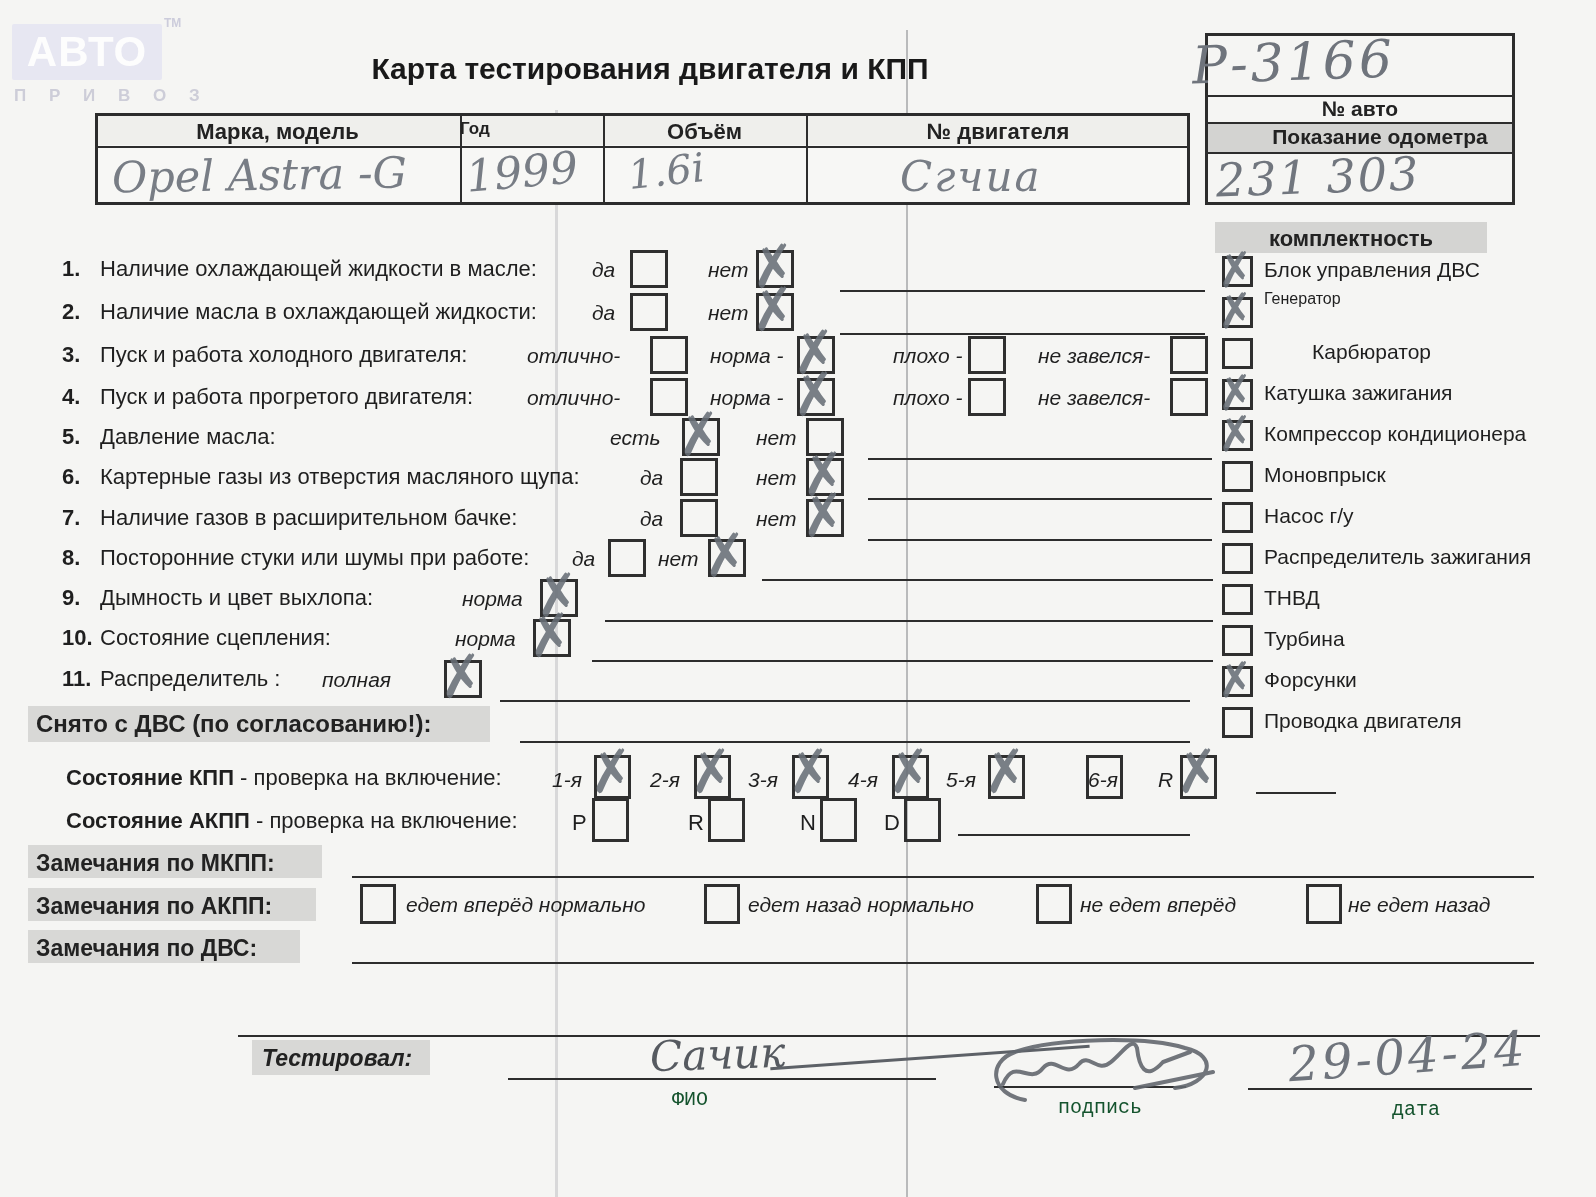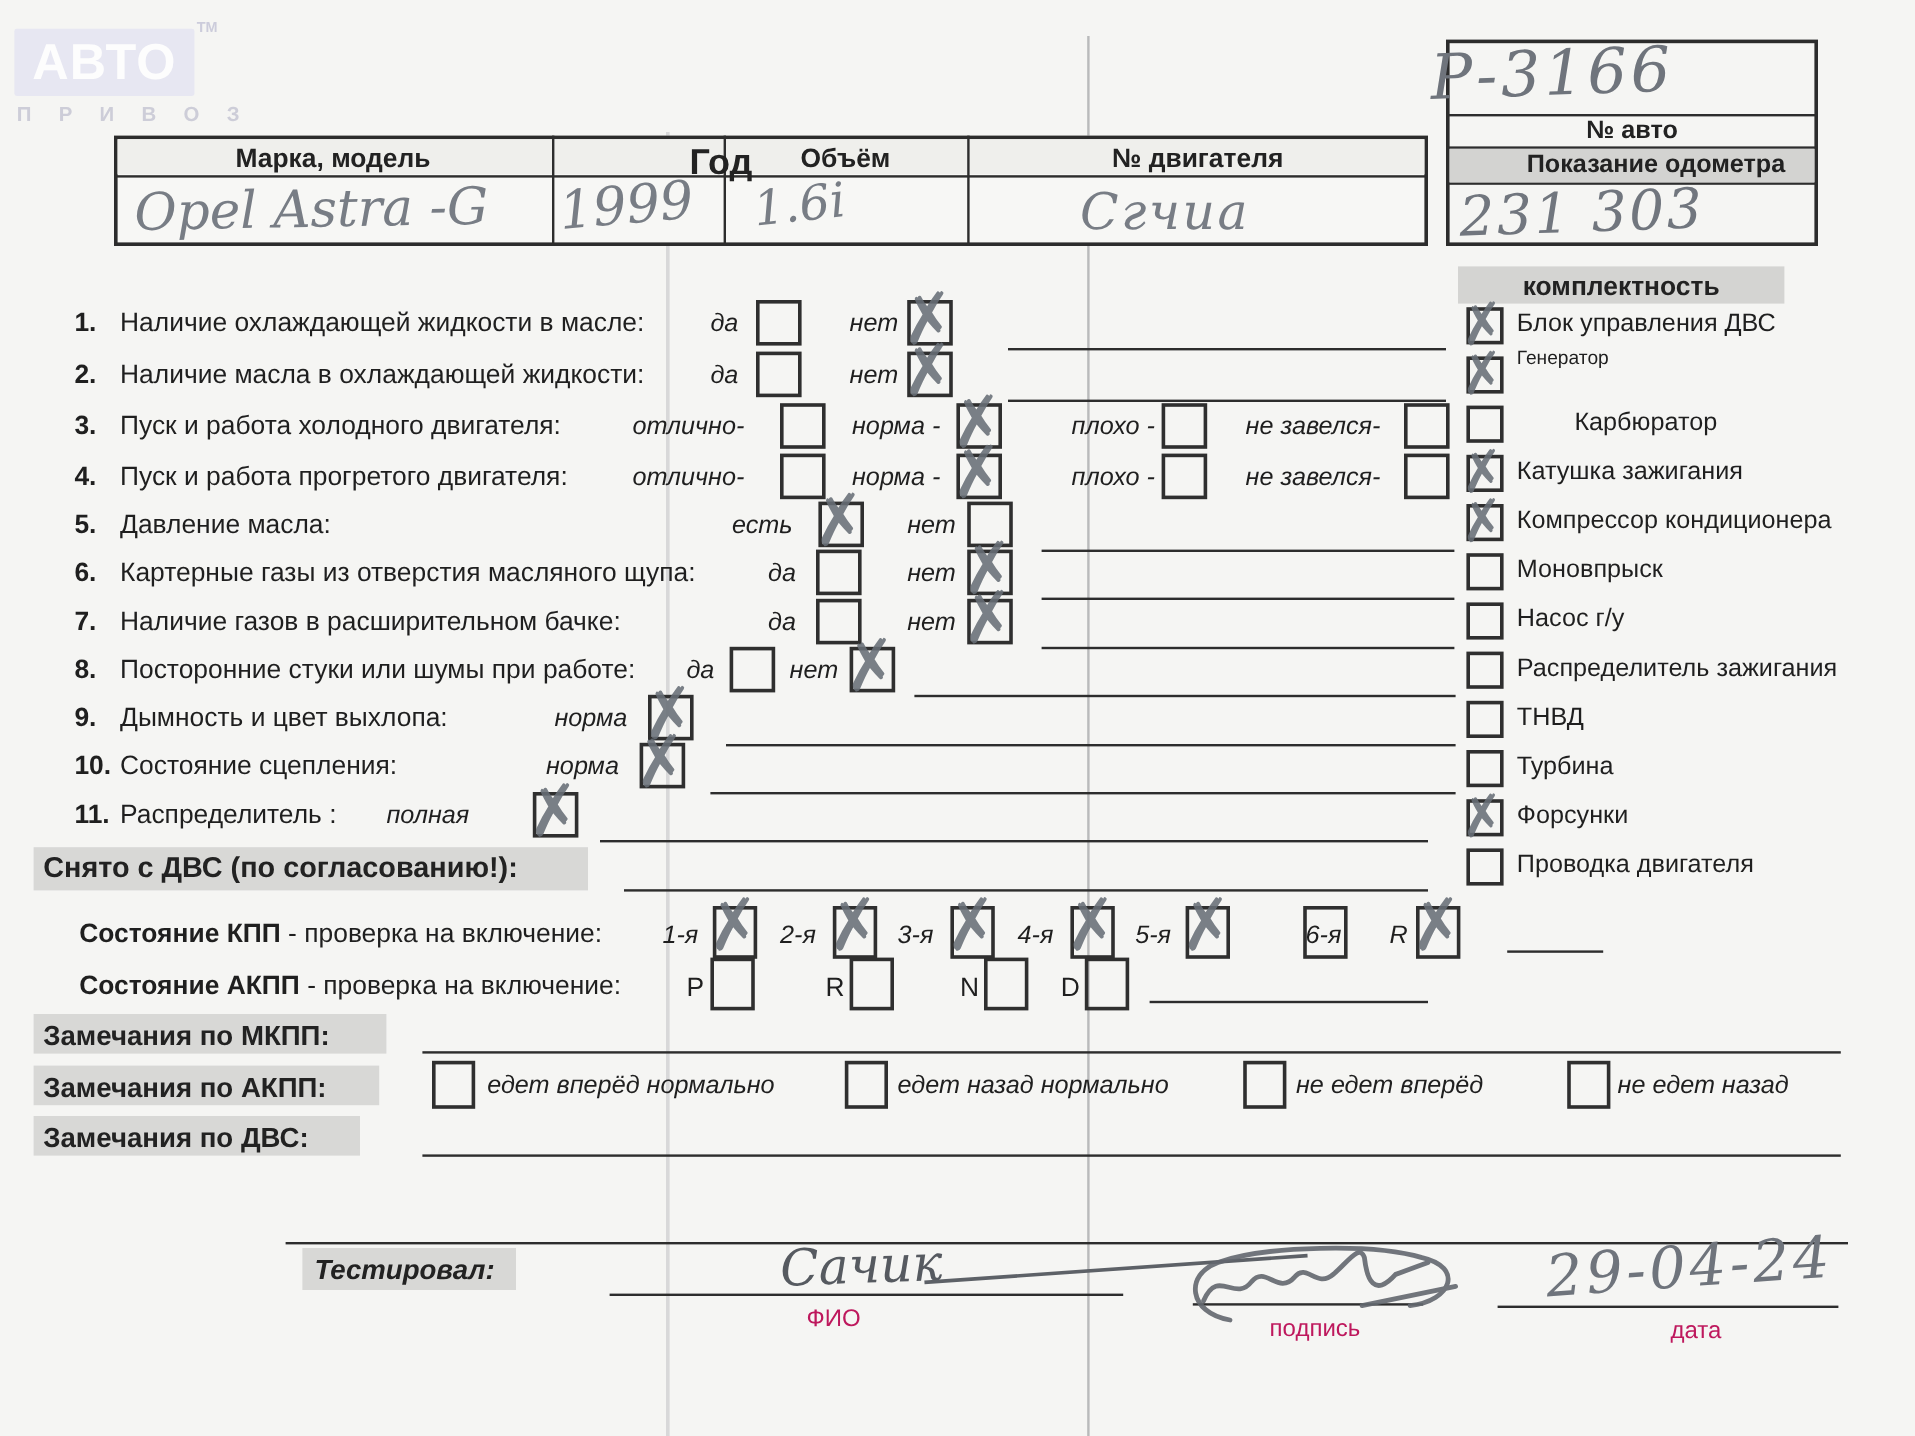--- a/index.html
+++ b/index.html
@@ -19,53 +19,54 @@
   .cb.gear{width:37px;height:44px;}
   .cb.rm{width:36px;height:40px;}
   .cb.checked::after{content:"\2717";position:absolute;left:-9px;top:-14px;font-size:56px;line-height:1;
         font-style:normal;color:rgba(104,110,118,.88);transform:rotate(-8deg);
         font-family:"DejaVu Sans",sans-serif;}
   .cb.sm.checked::after{font-size:46px;left:-9px;top:-12px;}
   .crease{position:absolute;}
   .logo-badge{position:absolute;left:12px;top:24px;width:150px;height:56px;background:#e7e7f2;
         border-radius:2px;text-align:center;line-height:56px;font-weight:bold;font-size:42px;
         color:#fdfdfd;letter-spacing:1px;}
-  .small-cap{position:absolute;font-size:20px;color:#be185d;}
+  .small-cap{position:absolute;font-size:20px;color:#14532d;font-family:Liberation Mono, monospace;}
 </style>
 </head>
 <body>
 
 <div class="page">
 
   <div class="crease" style="left:555px;top:110px;width:3px;height:1087px;background:rgba(130,130,138,.25);"></div>
   <div class="crease" style="left:906px;top:30px;width:2px;height:1167px;background:rgba(95,97,103,.40);"></div>
 
   <div class="logo-badge">АВТО</div>
   <div class="abs" style="left:164px;top:16px;font-size:12px;font-weight:bold;color:#ccccdb;">ТМ</div>
   <div class="abs" style="left:14px;top:86px;font-size:17px;font-weight:bold;letter-spacing:9px;color:#cdcdd8;">П Р И В О З</div>
 
+  <div class="abs bold" style="left:300px;top:52px;width:700px;text-align:center;font-size:30px;color:#191919;">Карта тестирования двигателя  и КПП</div>
 
   <div class="abs" style="left:1205px;top:33px;width:310px;height:172px;border:3px solid #2c2c2c;box-sizing:border-box;"></div>
   <div class="line" style="left:1205px;top:95px;width:310px;"></div>
   <div class="line" style="left:1205px;top:122px;width:310px;"></div>
   <div class="line" style="left:1205px;top:152px;width:310px;"></div>
   <div class="hw" style="left:1192px;top:32px;font-size:52px;letter-spacing:3px;transform:rotate(-2deg);color:#6f747c;">Р-3166</div>
   <div class="abs bold" style="left:1205px;top:97px;width:310px;text-align:center;font-size:21px;">№ авто</div>
   <div class="bar" style="left:1208px;top:124px;width:304px;height:28px;background:#d3d3d1;"></div>
   <div class="abs bold" style="left:1205px;top:125px;width:310px;text-align:center;font-size:21px;margin-left:20px;">Показание одометра</div>
   <div class="hw" style="left:1216px;top:150px;font-size:46px;letter-spacing:2px;transform:rotate(-2deg);color:#71767e;">231 303</div>
 
   <div class="abs" style="left:95px;top:113px;width:1095px;height:92px;border:3px solid #2c2c2c;box-sizing:border-box;background:#f7f7f5;"></div>
   <div class="abs" style="left:98px;top:116px;width:1089px;height:29px;background:#efefec;"></div>
   <div class="line" style="left:95px;top:146px;width:1095px;"></div>
   <div class="vline" style="left:460px;top:113px;height:92px;"></div>
   <div class="vline" style="left:603px;top:113px;height:92px;"></div>
   <div class="vline" style="left:806px;top:113px;height:92px;"></div>
   <div class="abs bold" style="left:95px;top:119px;width:365px;text-align:center;font-size:22px;">Марка, модель</div>
-  <div class="abs bold" style="left:460px;top:119px;width:167px;text-align:right;font-size:30px;">Год</div>
+  <div class="abs bold" style="left:460px;top:119px;width:167px;text-align:left;font-size:17px;">Год</div>
   <div class="abs bold" style="left:603px;top:119px;width:203px;text-align:center;font-size:22px;">Объём</div>
   <div class="abs bold" style="left:806px;top:119px;width:384px;text-align:center;font-size:22px;">№ двигателя</div>
   <div class="hw" style="left:112px;top:150px;font-size:43px;transform:rotate(-1deg);">Opel Astra -G</div>
   <div class="hw" style="left:466px;top:146px;font-size:44px;transform:rotate(-5deg);">1999</div>
   <div class="hw" style="left:628px;top:148px;font-size:40px;transform:rotate(-6deg);">1.6i</div>
   <div class="hw" style="left:900px;top:152px;font-size:42px;letter-spacing:2px;">Сгчиа</div>
 
   <div class="num" style="left:62px;top:256px;">1.</div>
   <div class="lbl" style="left:100px;top:256px;">Наличие охлаждающей жидкости в масле:</div>
   <div class="lbl it" style="left:592px;top:258px;">да</div>

